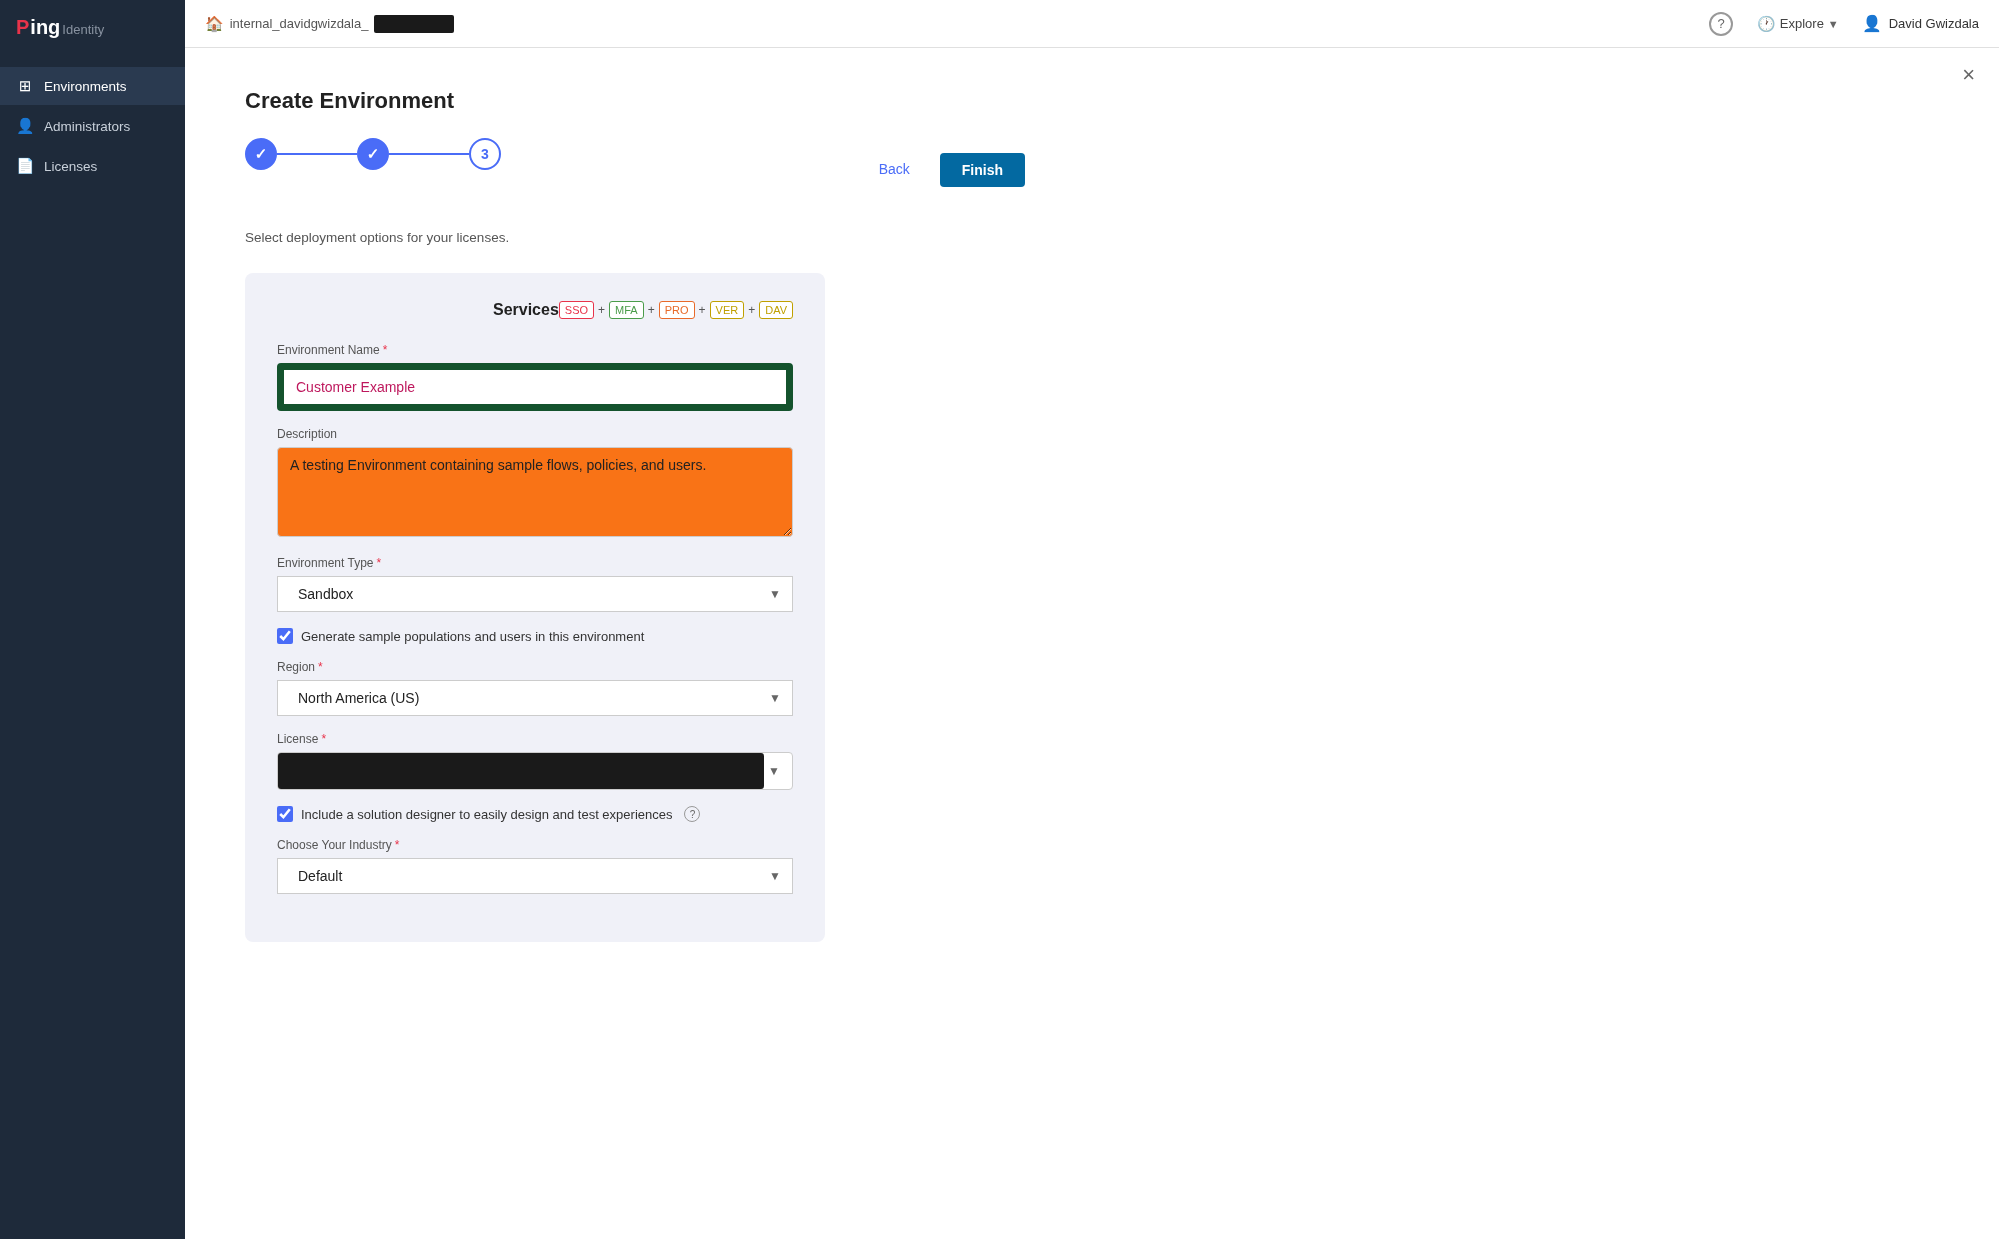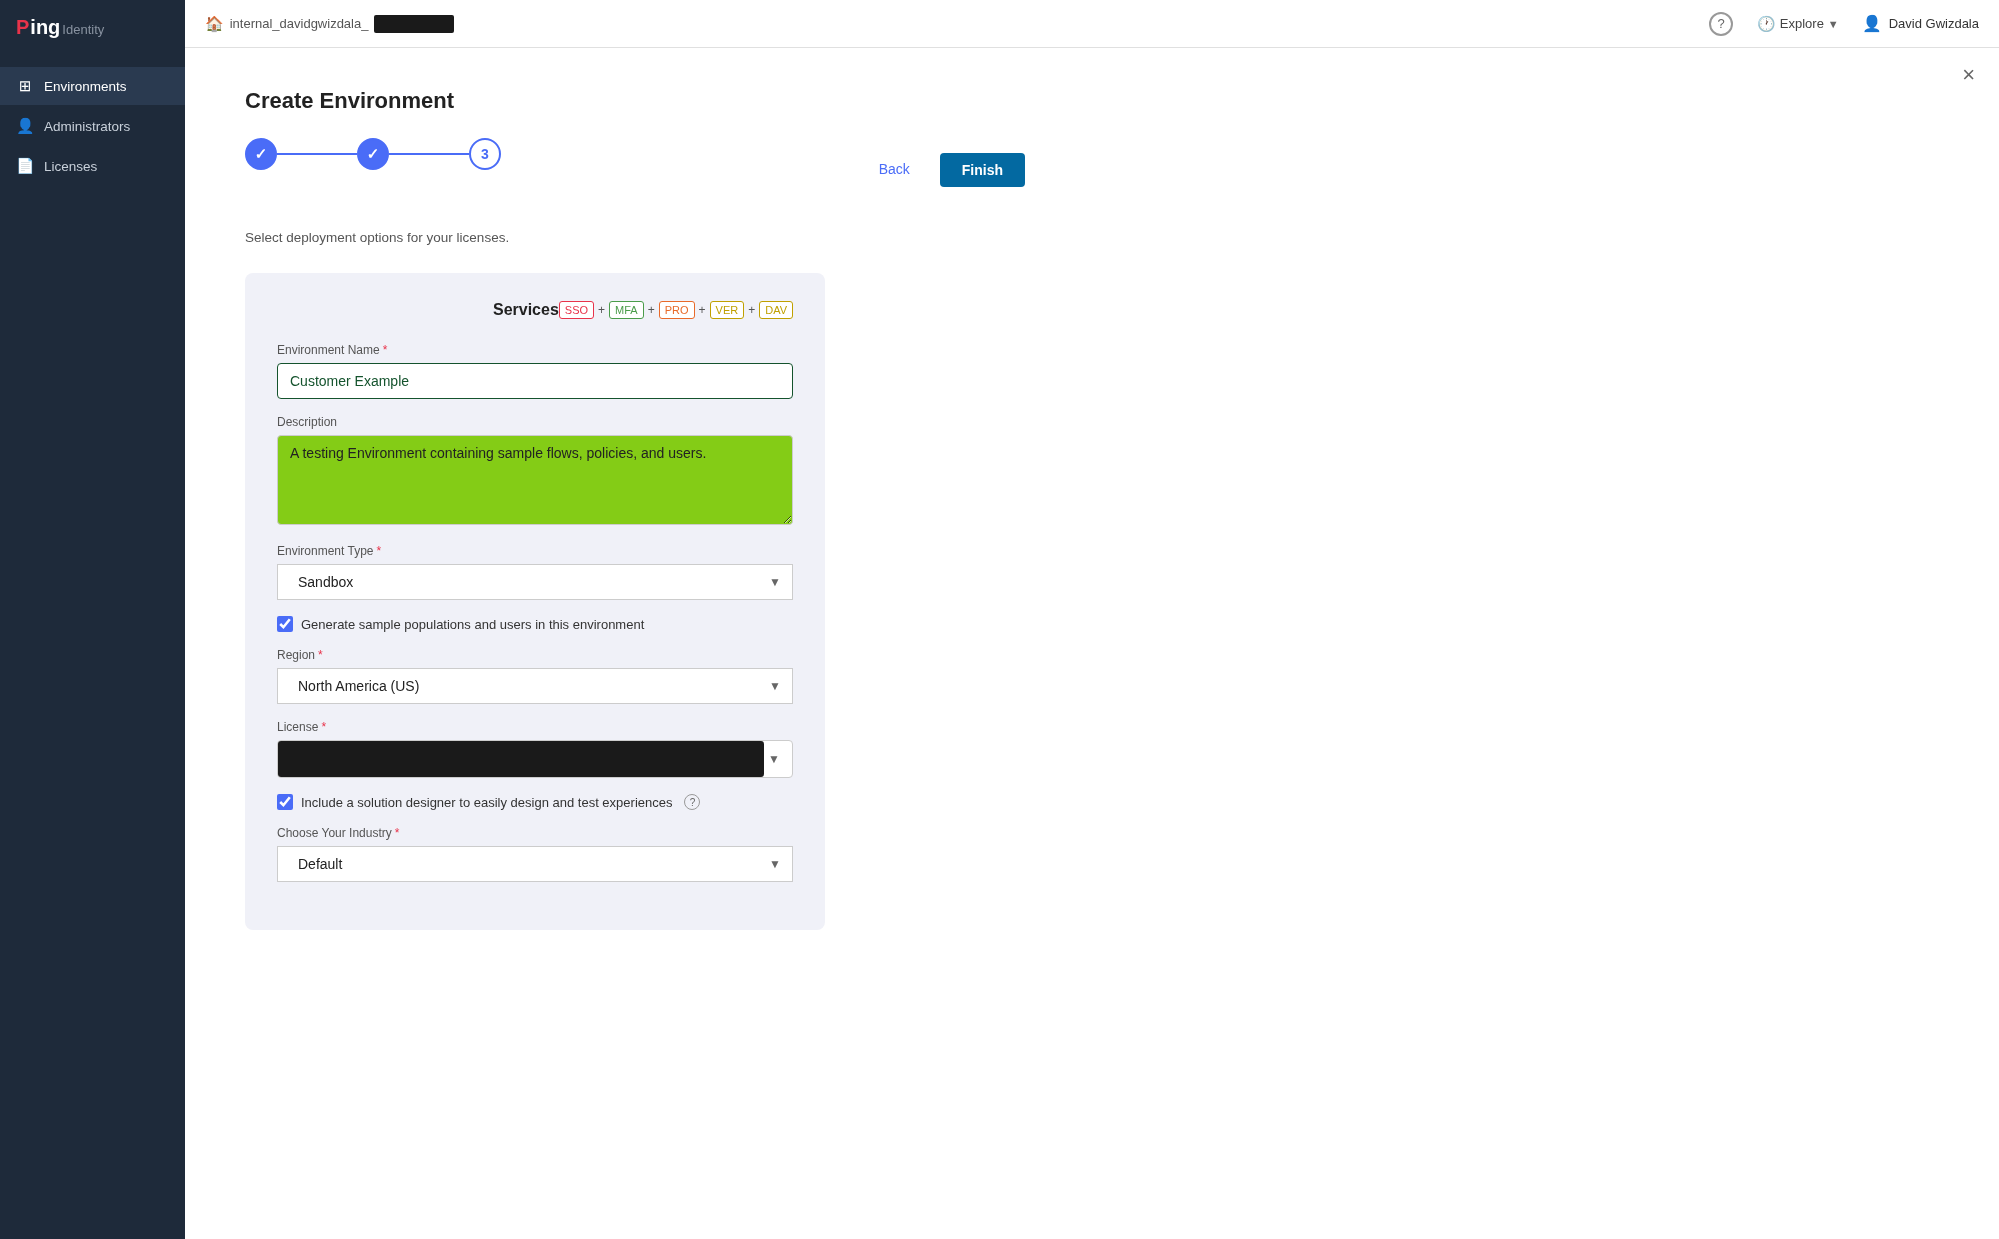--- a/index.html
+++ b/index.html
@@ -258,35 +258,35 @@
       color: #555;
       margin-bottom: 6px;
       display: flex;
       align-items: flex-end;
       gap: 3px;
     }
     .required { color: #e8334a; }
     .field-input {
       width: 100%;
       padding: 9px 12px;
-      border: 1px solid #14532d;
+      border: 7px solid #14532d;
       border-radius: 4px;
       font-size: 14px;
-      color: #14532d;
+      color: #be185d;
       background: #fff;
       outline: none;
     }
     .field-textarea {
       width: 100%;
       padding: 9px 12px;
       border: 1px solid #ccc;
       border-radius: 4px;
       font-size: 14px;
       color: #222;
-      background: #84cc16;
+      background: #f97316;
       outline: none;
       resize: vertical;
       min-height: 90px;
       font-family: inherit;
     }
 
     .field-select-wrap {
       position: relative;
     }
     .field-select {

